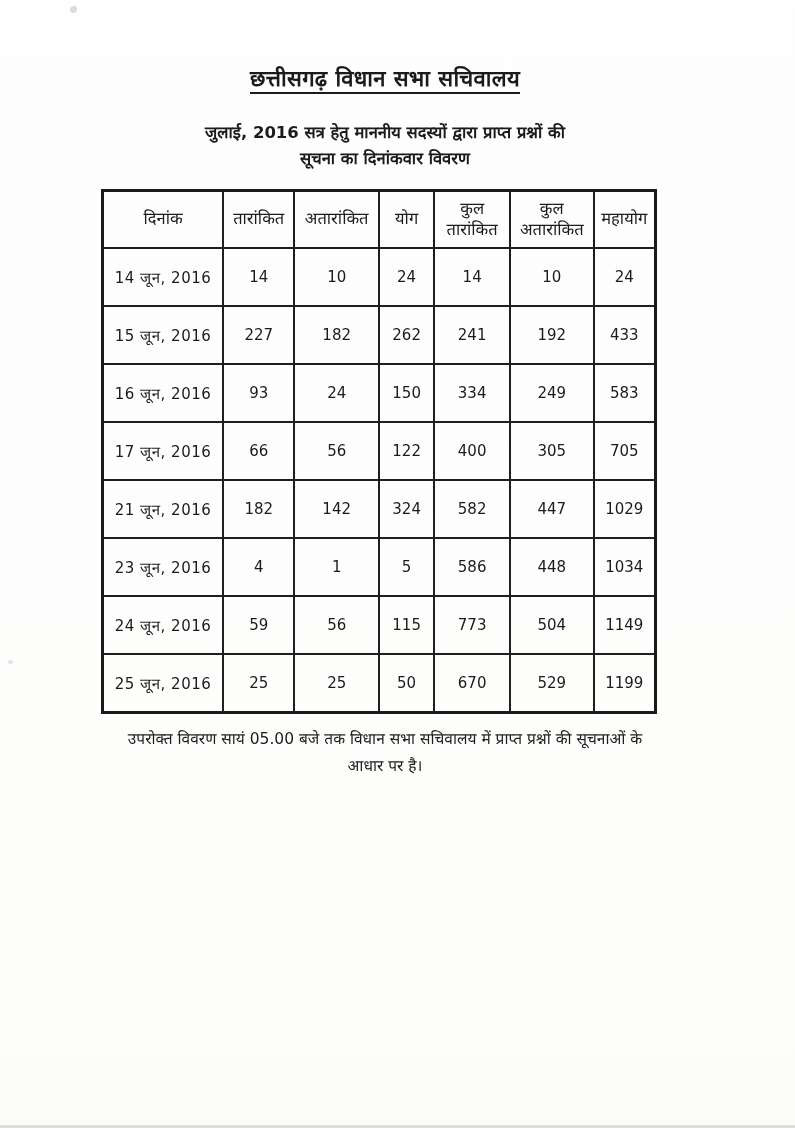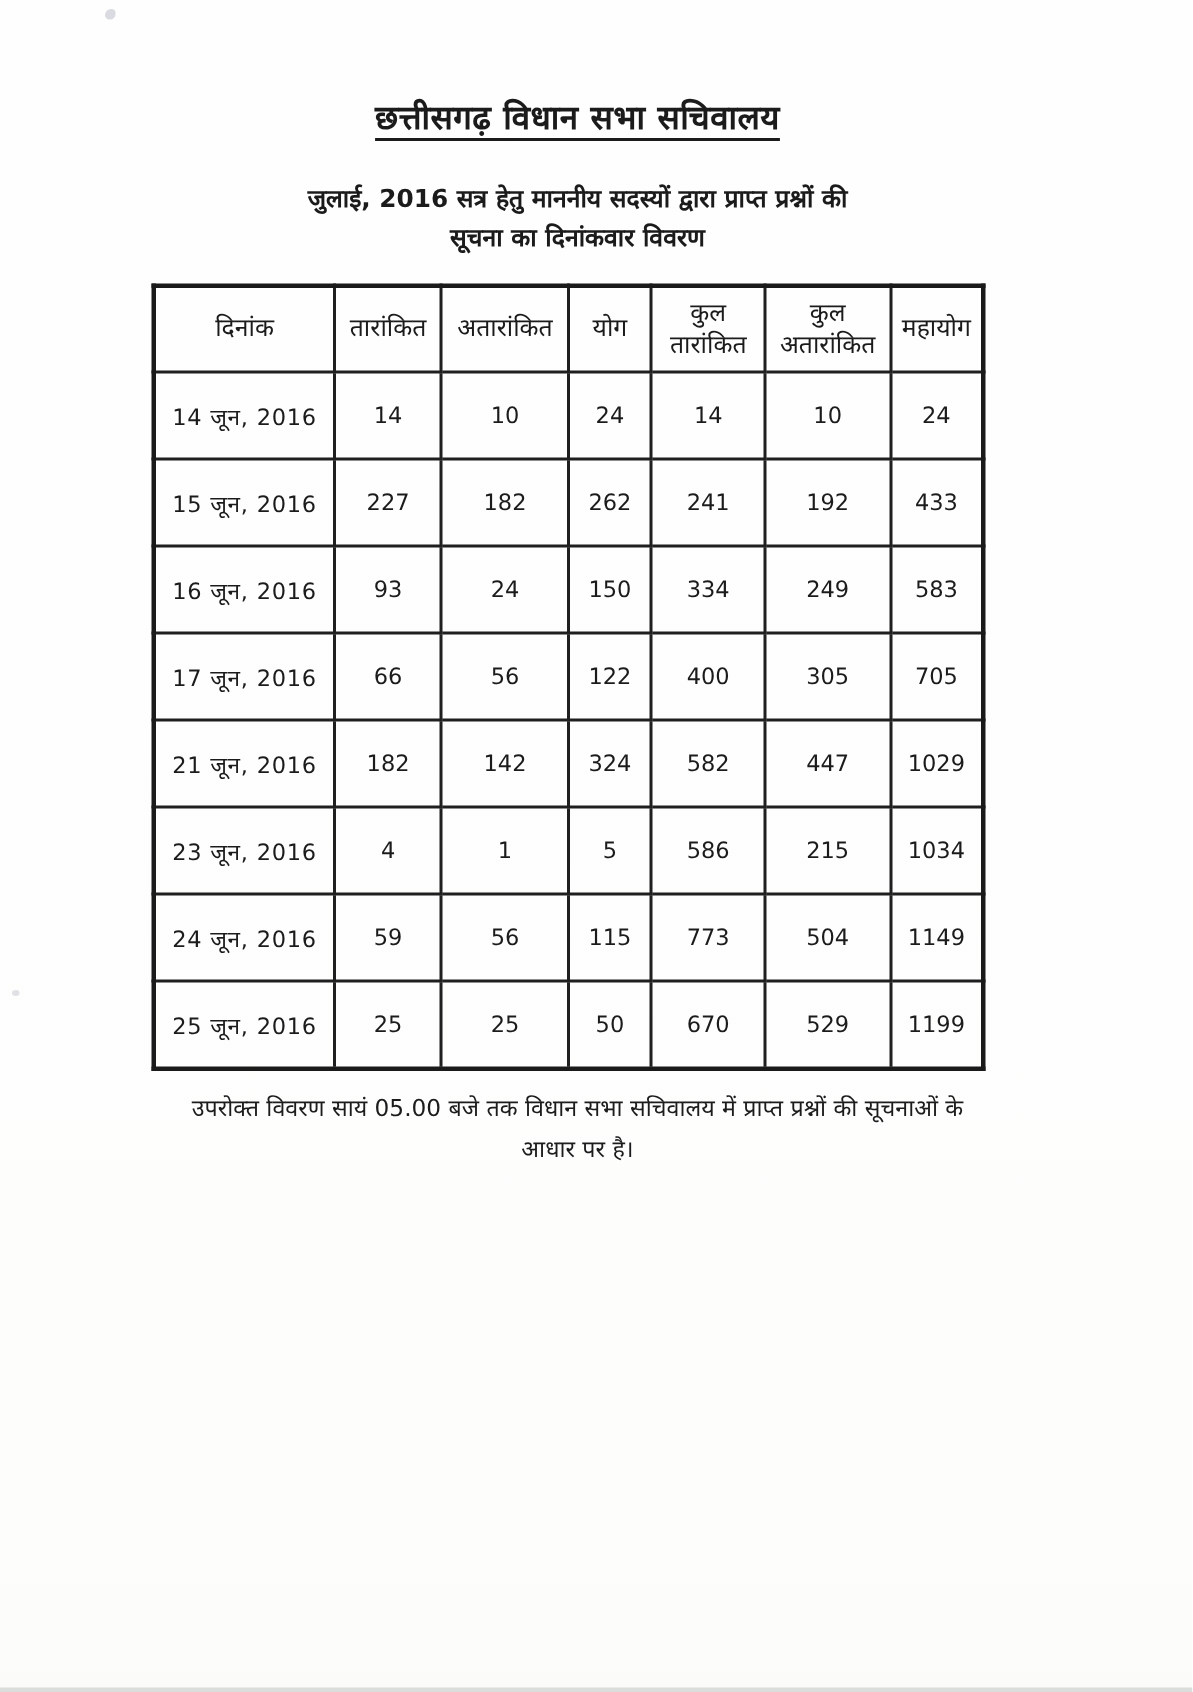--- a/index.html
+++ b/index.html
@@ -182,21 +182,21 @@
           <td>582</td>
           <td>447</td>
           <td>1029</td>
         </tr>
         <tr>
           <td class="date-cell">23 जून, 2016</td>
           <td>4</td>
           <td>1</td>
           <td>5</td>
           <td>586</td>
-          <td>215</td>
+          <td>448</td>
           <td>1034</td>
         </tr>
         <tr>
           <td class="date-cell">24 जून, 2016</td>
           <td>59</td>
           <td>56</td>
           <td>115</td>
           <td>773</td>
           <td>504</td>
           <td>1149</td>

